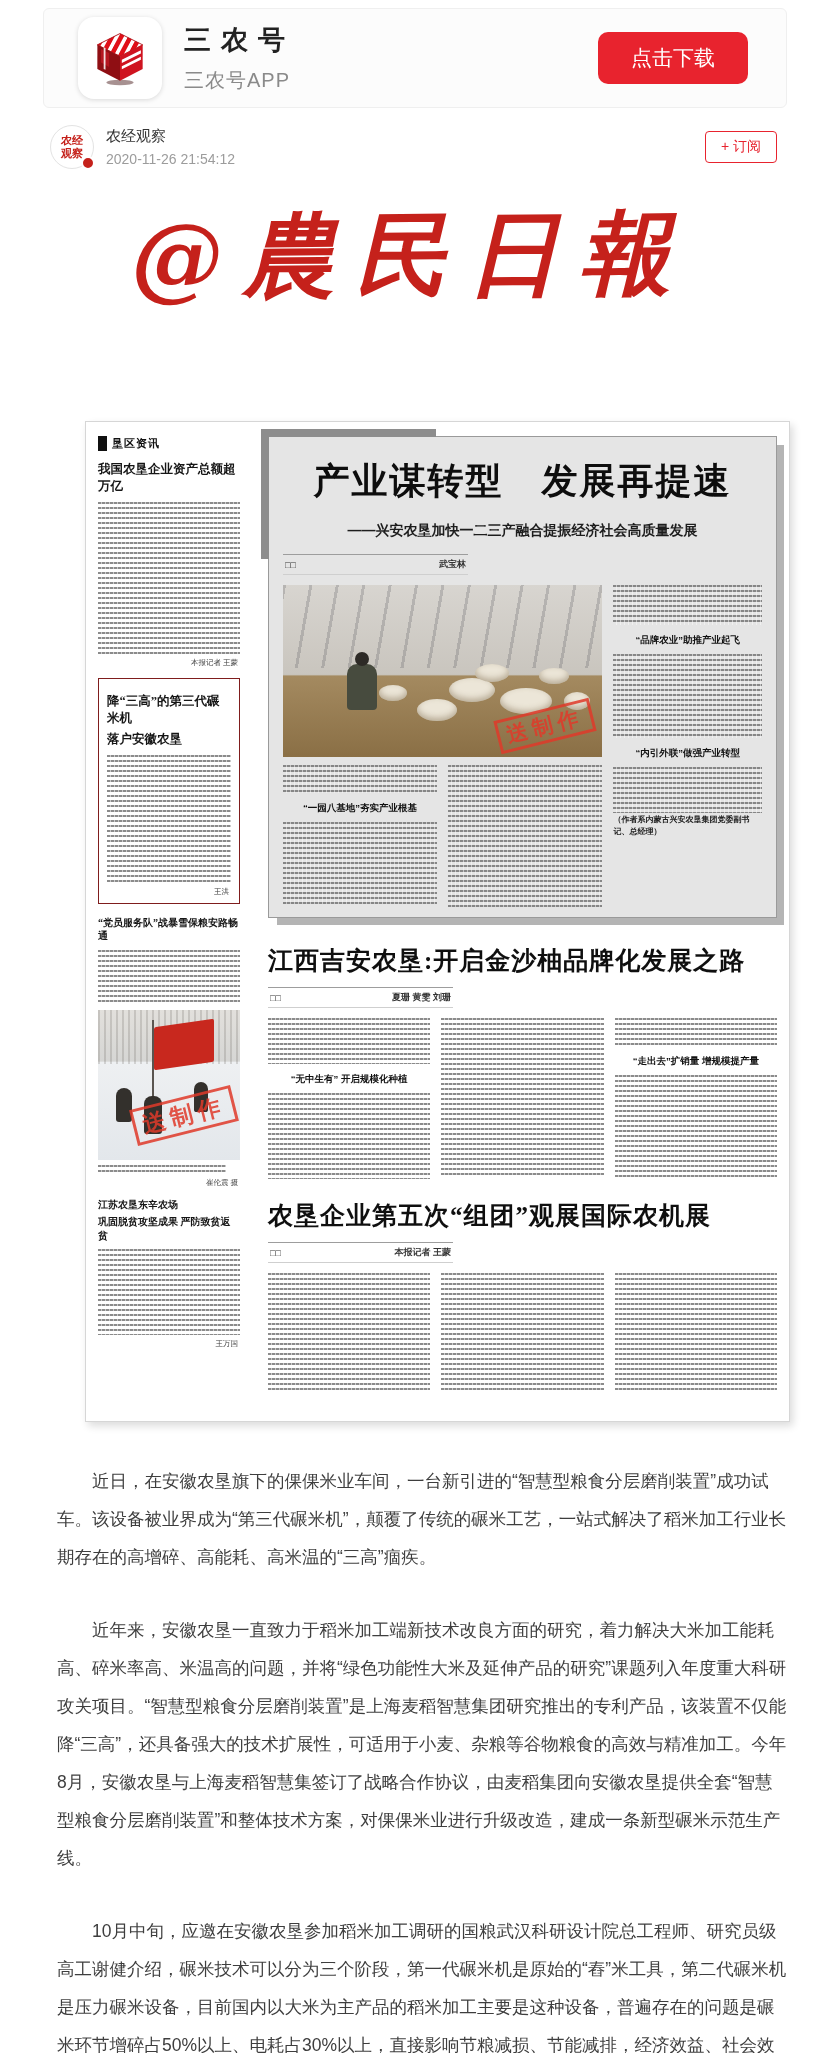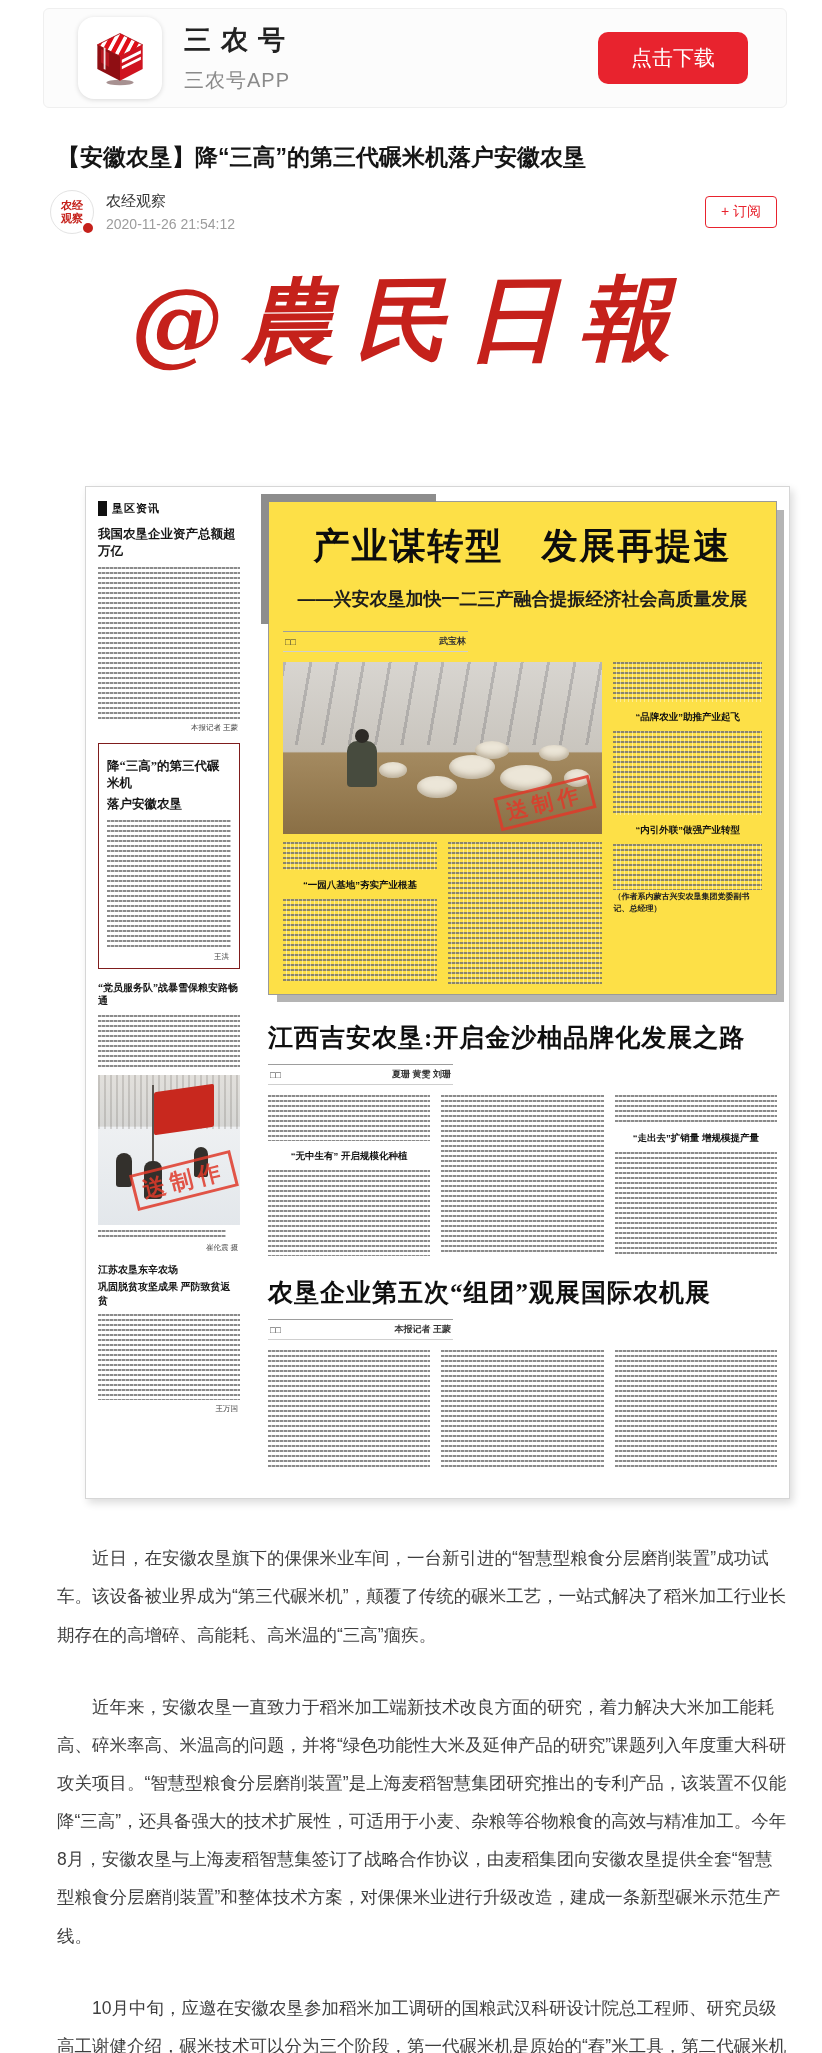--- a/index.html
+++ b/index.html
@@ -67,26 +67,26 @@
   .trees { top:0; left:0; right:0; height:36%; opacity:.5;
     background:repeating-linear-gradient(90deg, rgba(105,100,94,.45) 0 2px, transparent 2px 6px); }
   .flagpole { top:10px; left:54px; width:2px; height:92px; background:#5a5550; }
   .flag { top:13px; left:56px; width:60px; height:43px; background:#c8281e; transform:skewY(-8deg); border-radius:2px; }
   .np-figure { background:#33302c; border-radius:8px 8px 3px 3px; position:absolute; }
   .np-stamp { position:absolute; color:#e03a2a; border:3px solid #e03a2a; font-weight:bold;
     padding:0 7px; transform:rotate(-14deg); letter-spacing:5px; opacity:.85; z-index:3;
     font-family:"Liberation Serif",serif; }
 
   .np-bigbox { border:1px solid #9a9a9a; box-shadow:8px 8px 0 -1px #b4b4b4; position:relative;
-    padding:18px 14px 10px; margin-bottom:26px; background:#fde047; }
+    padding:18px 14px 10px; margin-bottom:26px; background:#e5e5e5; }
   .np-bigbox .corner { content:""; position:absolute; top:-8px; left:-8px; width:175px; height:130px;
     border-top:8px solid #8d8d8d; border-left:8px solid #8d8d8d; pointer-events:none; }
   .np-headline { text-align:center; font-size:36px; font-weight:bold; color:#0d0d0d;
     letter-spacing:2px; font-family:"Liberation Serif",serif; margin:2px 0 16px; }
-  .np-subtitle { text-align:center; font-size:18px; font-weight:bold; color:#1d1d1d; margin-bottom:20px; }
+  .np-subtitle { text-align:center; font-size:14px; font-weight:bold; color:#1d1d1d; margin-bottom:14px; }
   .np-byline { width:185px; display:flex; justify-content:space-between; align-items:center;
     border-top:1px solid #9d9d9d; border-bottom:1px solid #cfcfcf; padding:3px 2px; margin-bottom:10px;
     font-size:9px; color:#333; font-weight:bold; }
   .np-cols { display:flex; gap:11px; }
   .np-col { flex:1; min-width:0; }
   .np-sec { font-size:9.5px; font-weight:bold; color:#101010; text-align:center; margin:9px 0 7px; }
   .np-note { font-size:8px; font-weight:bold; color:#222; margin-top:1px; line-height:1.5; }
 
   .np-photo-sheep { height:172px; margin-bottom:8px;
     background:linear-gradient(180deg,#d8d5d0 0%,#c9c5be 52%,#a48a60 53%,#8a6f45 100%); }
@@ -131,21 +131,20 @@
         </svg>
       </div>
       <div class="app-text">
         <div class="app-name">三农号</div>
         <div class="app-sub">三农号APP</div>
       </div>
     </div>
     <button class="download-btn">点击下载</button>
   </div>
 
-  <h1 class="article-title">【安徽农垦】降“三高”的第三代碾米机落户安徽农垦</h1>
 
   <div class="author-row">
     <div class="avatar">
       <span>农经</span>
       <span>观察</span>
       <i class="avatar-badge"></i>
     </div>
     <div class="author-meta">
       <div class="author-name">农经观察</div>
       <div class="timestamp">2020-11-26 21:54:12</div>

